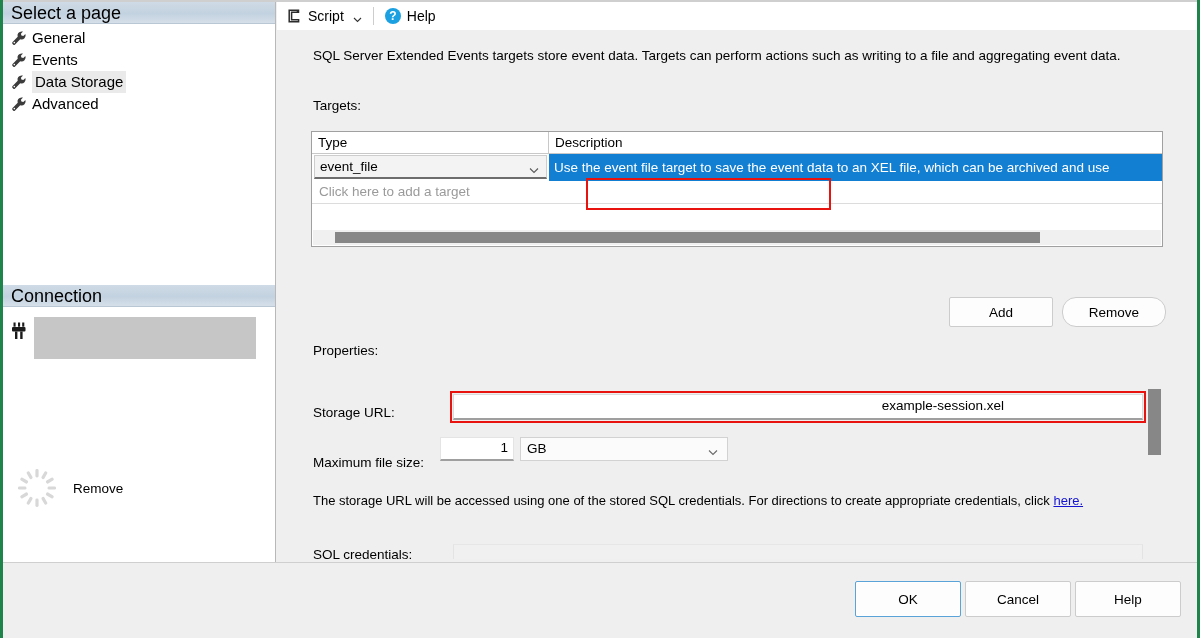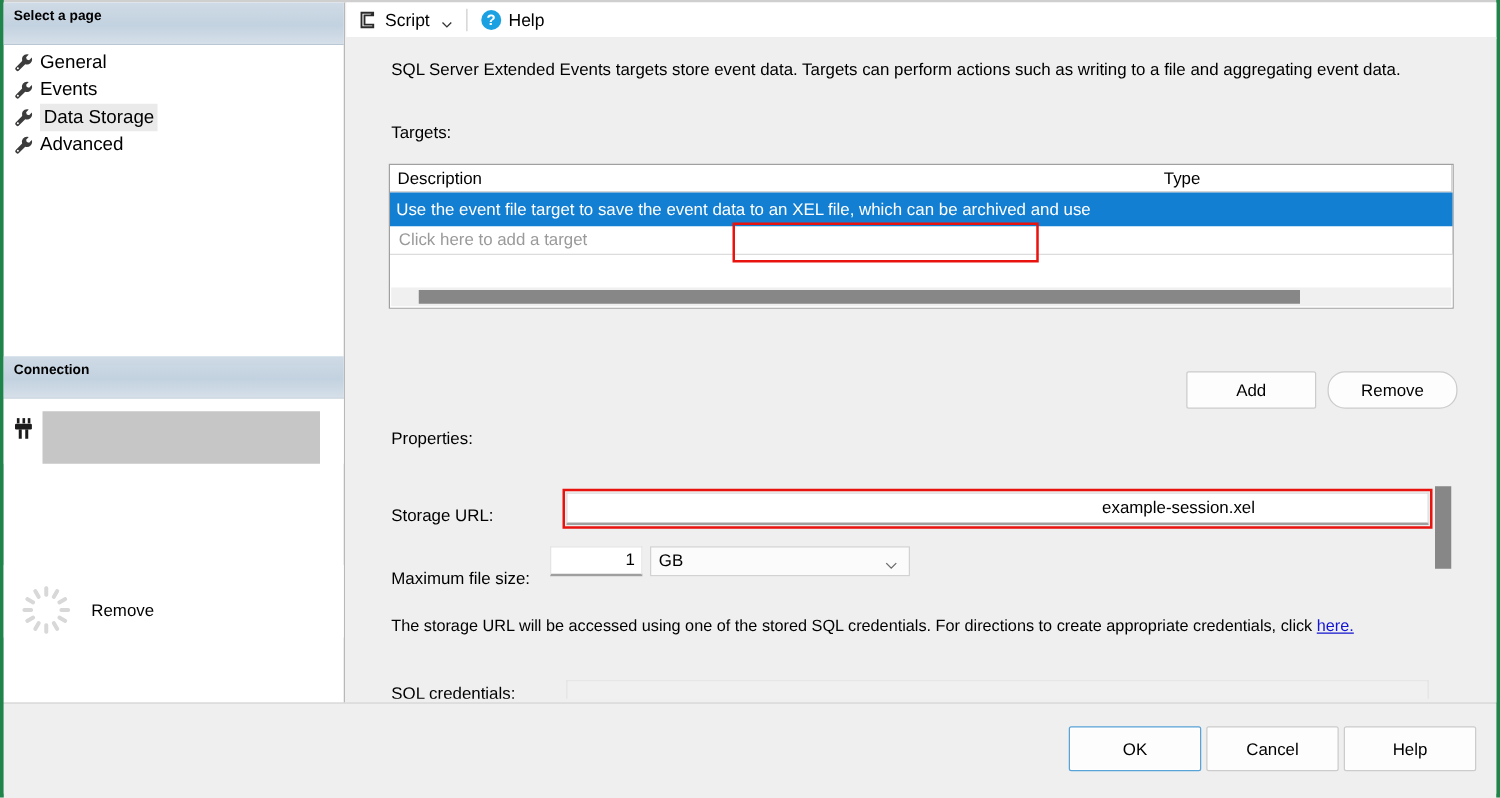--- a/index.html
+++ b/index.html
@@ -13,21 +13,21 @@
 
   
   .win-border-left{position:absolute;left:0;top:0;width:3px;height:638px;background:#1e8449;}
   .win-border-right{position:absolute;right:0;top:0;width:3px;height:638px;background:#1e8449;}
   .win-border-top{position:absolute;left:0;top:0;width:1200px;height:2px;background:#cfcfcf;}
 
   
   .sidebar{position:absolute;left:3px;top:2px;width:273px;height:560px;background:#fff;
            border-right:1px solid #b8b8b8;box-sizing:border-box;}
   .sec-header{
-    height:34px;line-height:22px;padding-left:8px;font-weight:bold;font-size:11px;
+    height:22px;line-height:22px;padding-left:8px;font-weight:normal;font-size:18px;
     background:linear-gradient(to bottom,#cfdbe6 0%,#c3d2e0 55%,#d5dfe9 100%);
     color:#000;border-bottom:1px solid #b9c6d4;box-sizing:border-box;
   }
   .page-list{padding-top:3px;}
   .page-item{display:flex;align-items:center;height:22px;padding-left:8px;cursor:default;}
   .page-item .lbl{margin-left:5px;font-size:15px;line-height:22px;}
   .page-item.selected .lbl{background:#eaeaea;padding:0 3px;}
   .wrench{width:16px;height:16px;flex:0 0 16px;display:block;}
 
   .sb-block{position:absolute;left:0;right:0;}
@@ -247,25 +247,35 @@
     </div>
 
     <div class="content">
 
       <div class="intro">SQL Server Extended Events targets store event data. Targets can perform actions such as writing to a file and aggregating event data.</div>
 
       <div class="lbl-targets">Targets:</div>
 
       <div class="grid">
         <div class="grid-head">
+          <div class="gh c1">Type</div>
           <div class="gh c2">Description</div>
-          <div class="gh c1">Type</div>
         </div>
 
         <div class="grid-row">
+          <div class="cell-type">
+            <div class="type-combo">
+              <div class="v">event_file</div>
+              <span class="cv">
+                <svg viewBox="0 0 10 9" width="10" height="9">
+                    <path d="M1 2.5L5 6.5 9 2.5" fill="none" stroke="#5a5a5a" stroke-width="1.1"></path>
+                  </svg>
+              </span>
+            </div>
+          </div>
           <div class="cell-desc">Use the event  file target to save the event data to an XEL file, which can be archived and use</div>
         </div>
 
         <div class="addrow">Click here to add a target</div>
         <div class="grid-blank"></div>
 
         <div class="hscroll">
           <div class="hthumb"></div>
         </div>
       </div>

